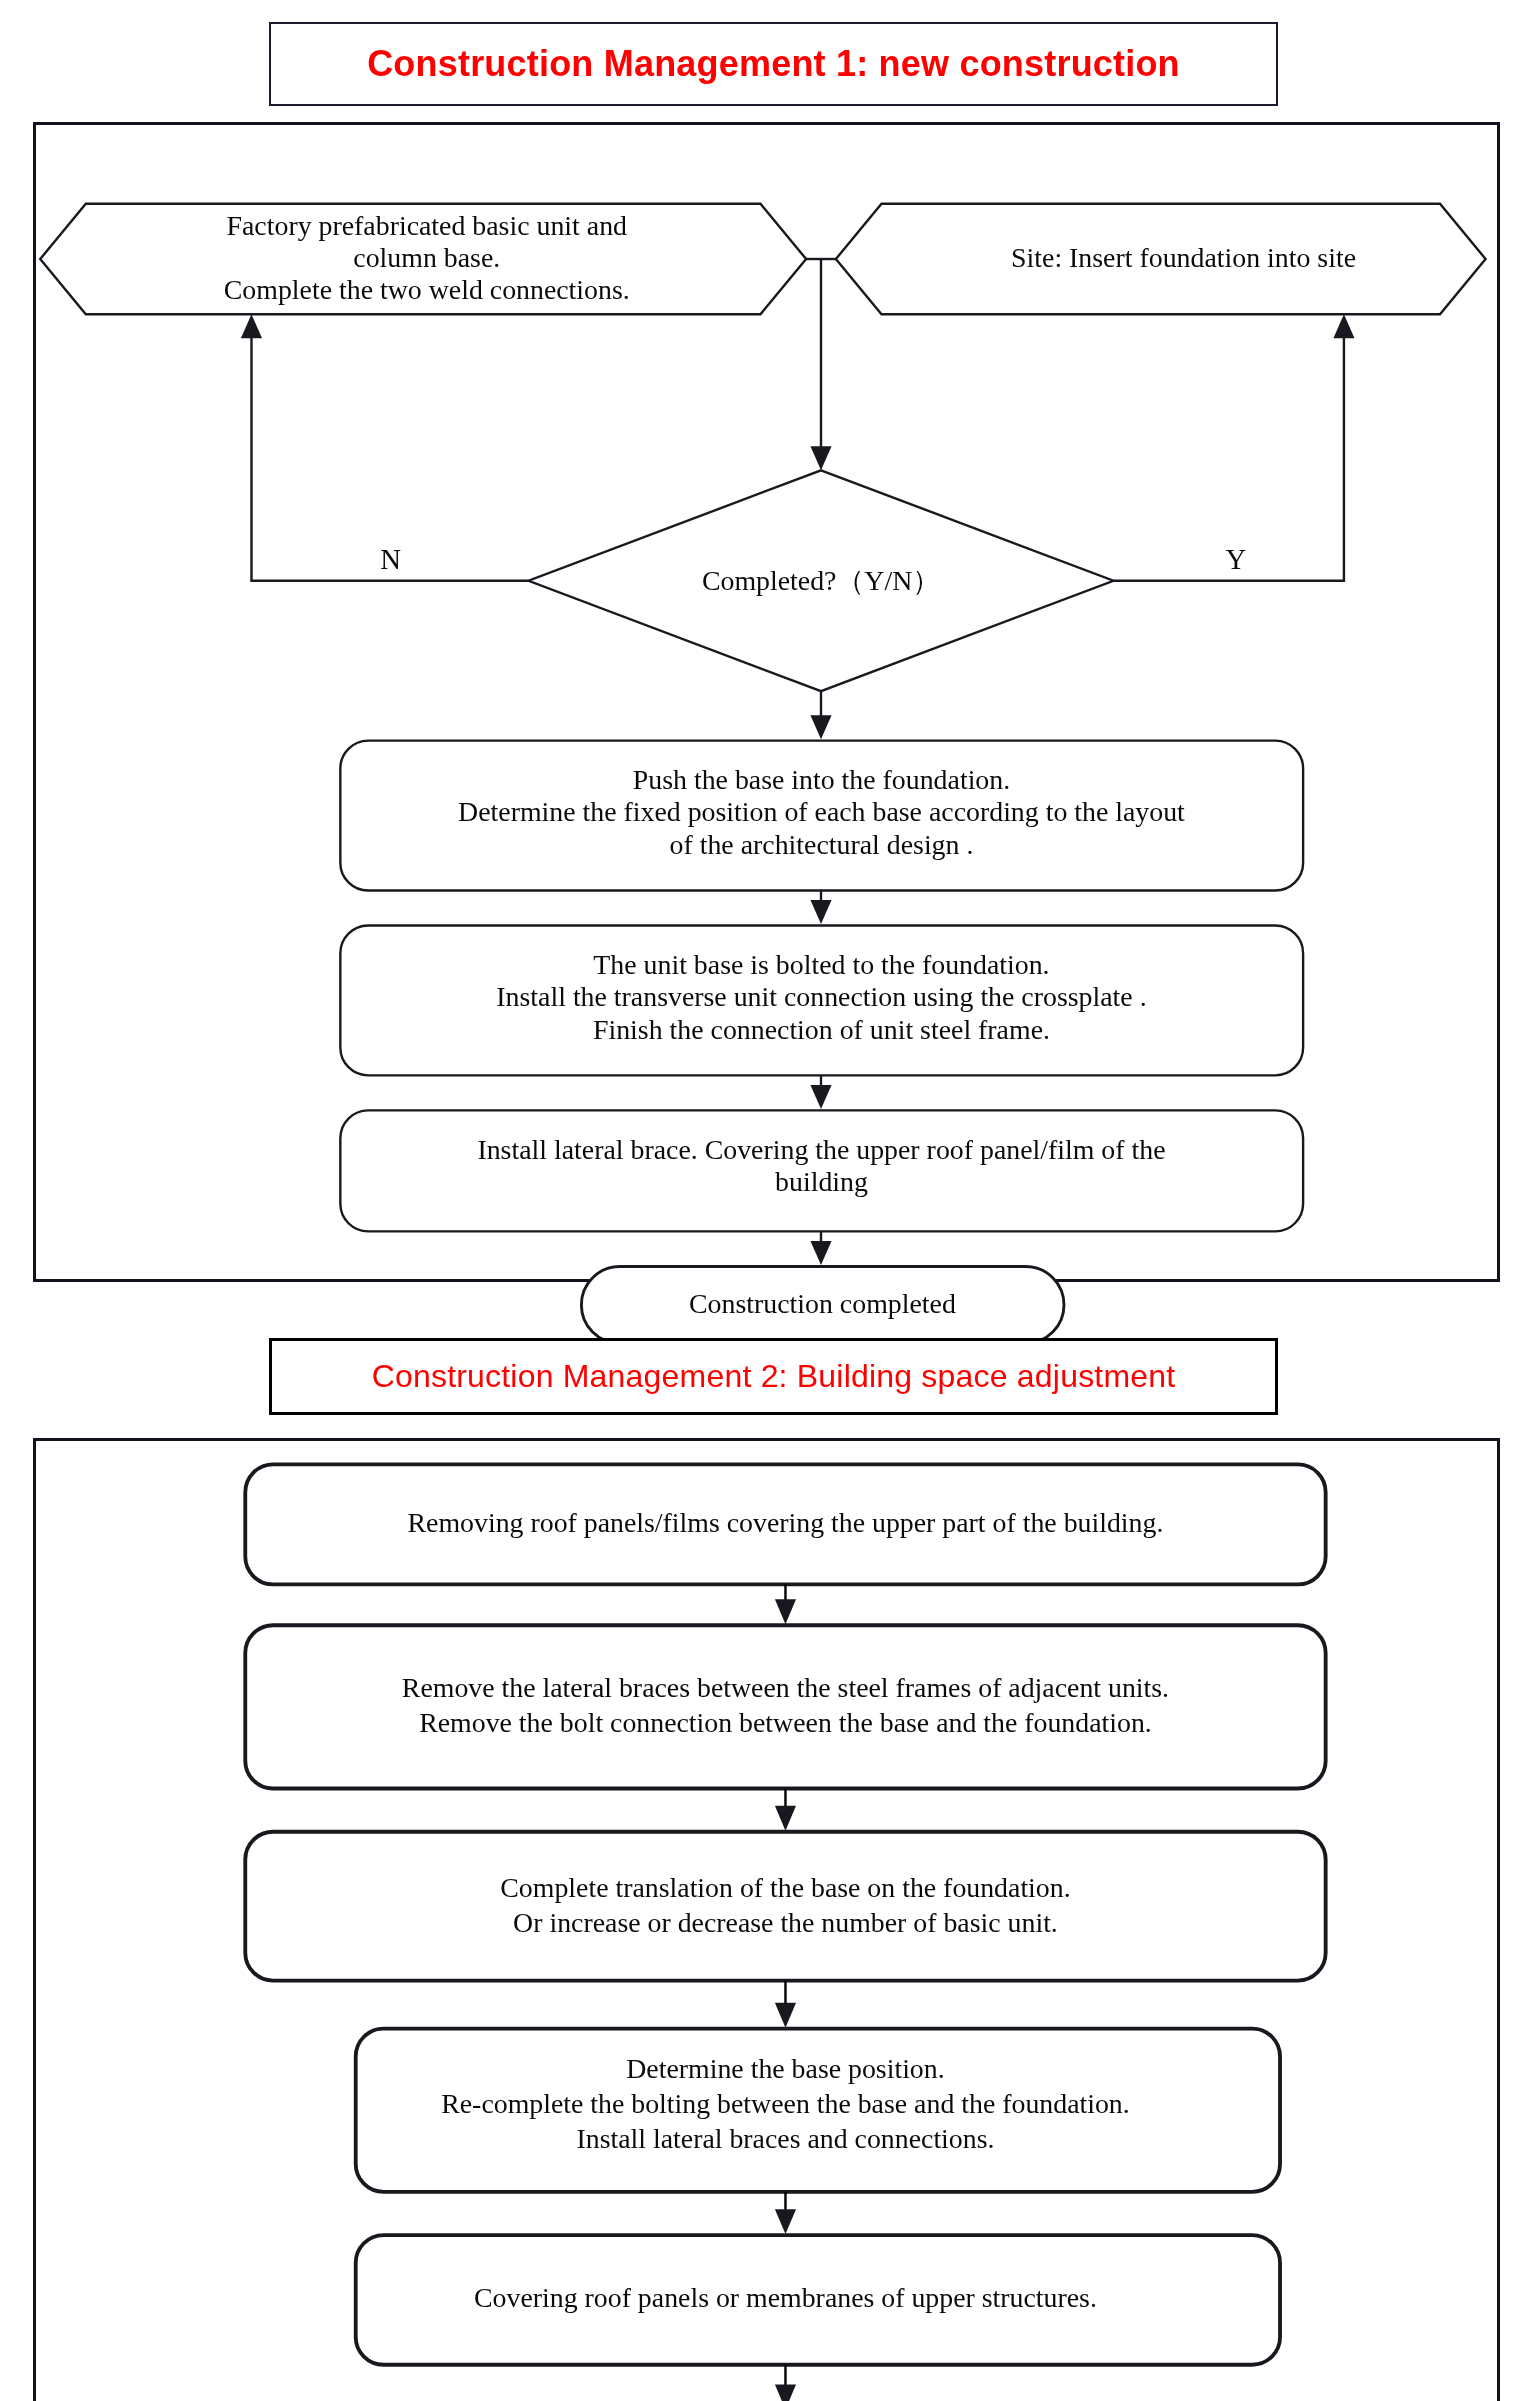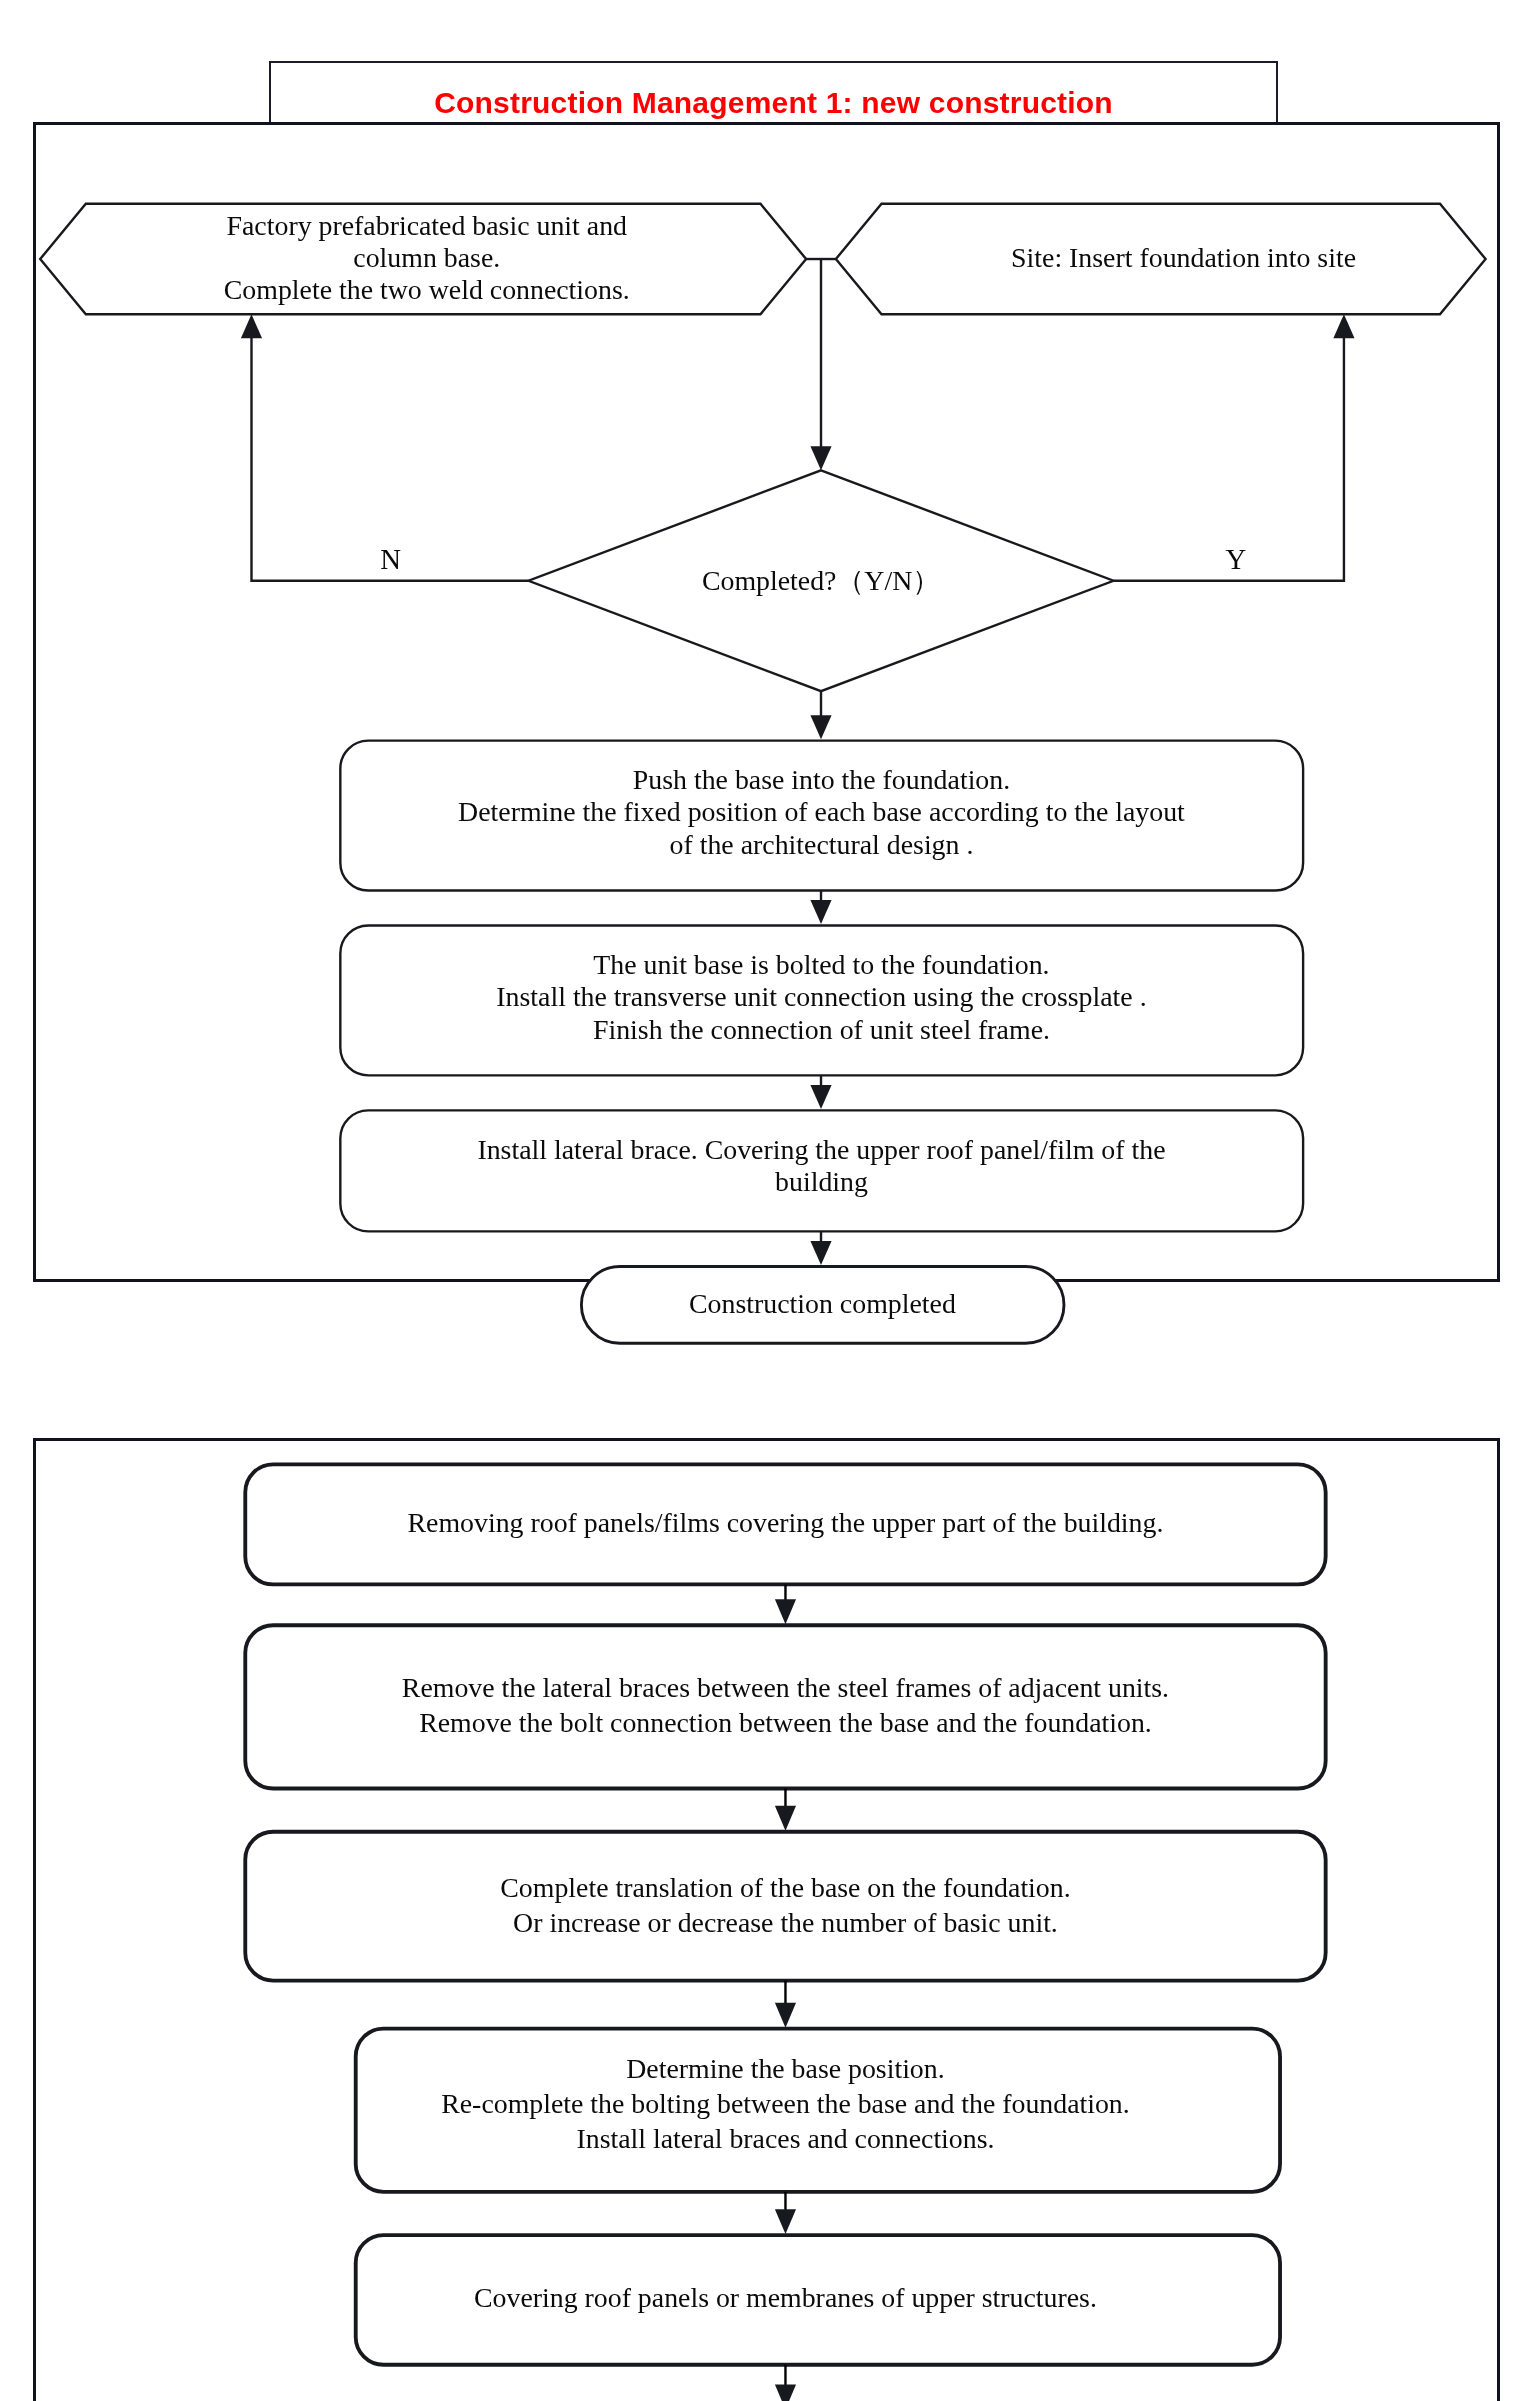--- a/index.html
+++ b/index.html
@@ -18,21 +18,21 @@
     display:flex;align-items:center;justify-content:center;
     text-align:center;
     color:#ff0000;
     font-family:"Liberation Sans","DejaVu Sans",sans-serif;
     letter-spacing:0.2px;
     white-space:nowrap;
   }
   #title-1-box{
     left:269px;top:21.6px;width:1009px;height:84px;
     border:2.4px solid #1b1b2b;
-    font-size:30px;font-weight:bold;margin-top:39px;
+    font-size:36px;font-weight:bold;
   }
   #title-2-box{
     left:269px;top:1338px;width:1009px;height:77px;
     border:3.4px solid #000000;
     font-size:32px;font-weight:normal;
   }
 
   
   .panel-frame{
     position:absolute;
@@ -161,20 +161,23 @@
       <path class="connector" d="M1641,2310 L1641,2350"></path>
       <polygon class="arrow-head" points="1641,2380 1619,2330 1663,2330"></polygon>
     </g>
 
     <g>
       <rect class="node-shape shape-terminal" x="1142" y="2383" width="1005" height="160" rx="80" ry="80"></rect>
       <text class="node-text" x="1644" y="2466">Construction completed</text>
     </g>
   </svg>
 
+  <div id="title-2-box" class="title-box">
+    <span>Construction Management  2: Building space adjustment</span>
+  </div>
 
   <div id="panel-2-frame" class="panel-frame"></div>
 
   <svg id="diagram-2" class="diagram" viewBox="0 0 3055 2370">
 
     <g>
       <rect class="node-shape shape-process-2" x="442" y="55" width="2250" height="250" rx="58" ry="58"></rect>
       <text class="node-text" x="1567" y="183">Removing roof panels/films covering the upper part of the building.</text>
     </g>
 

